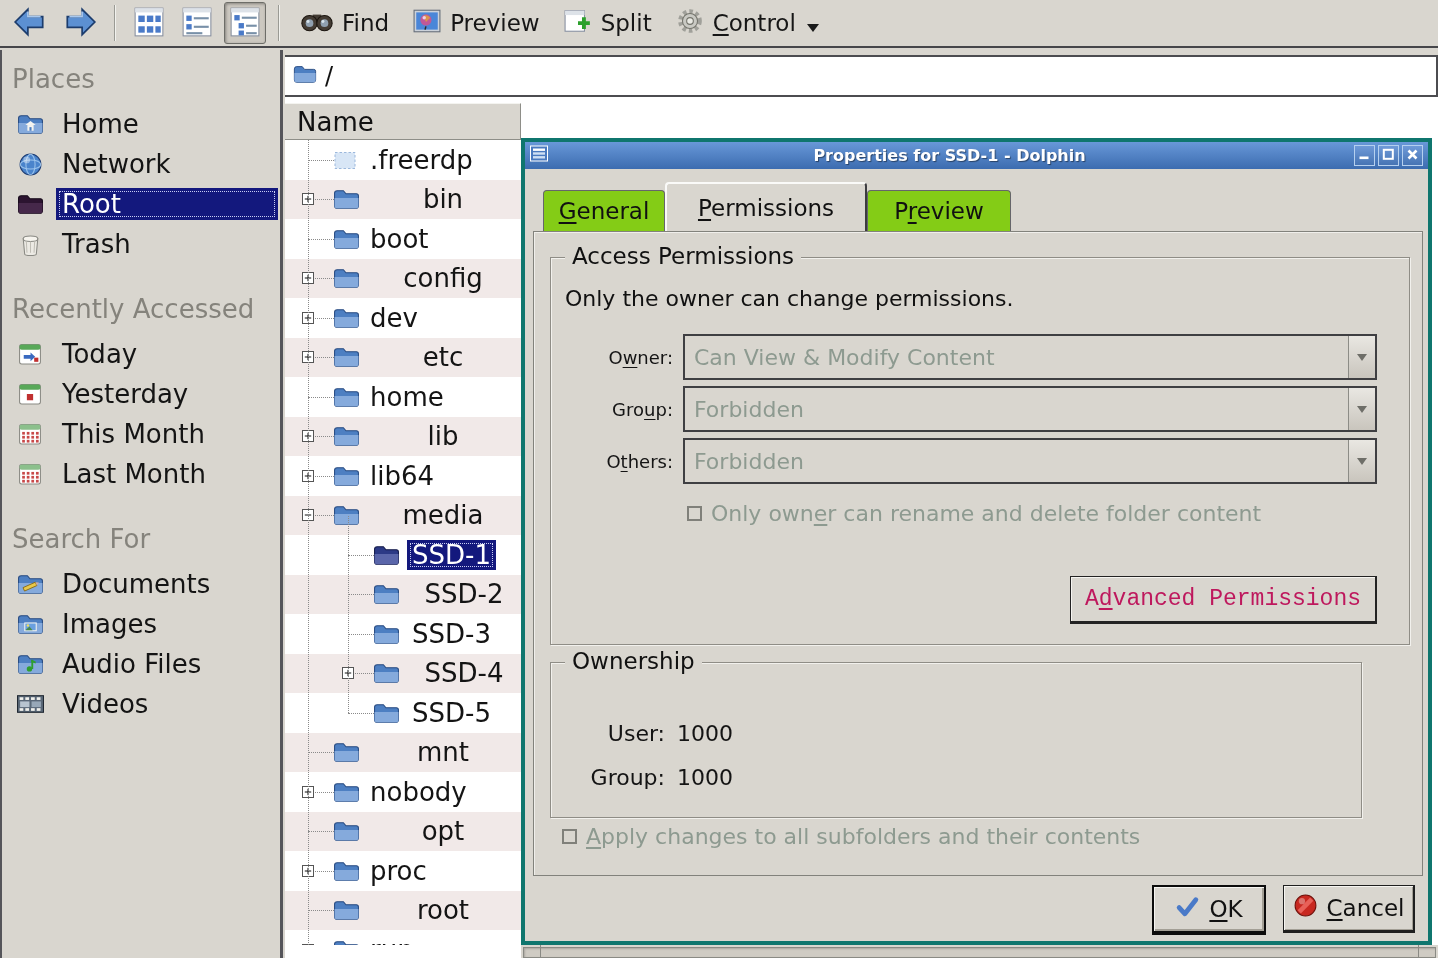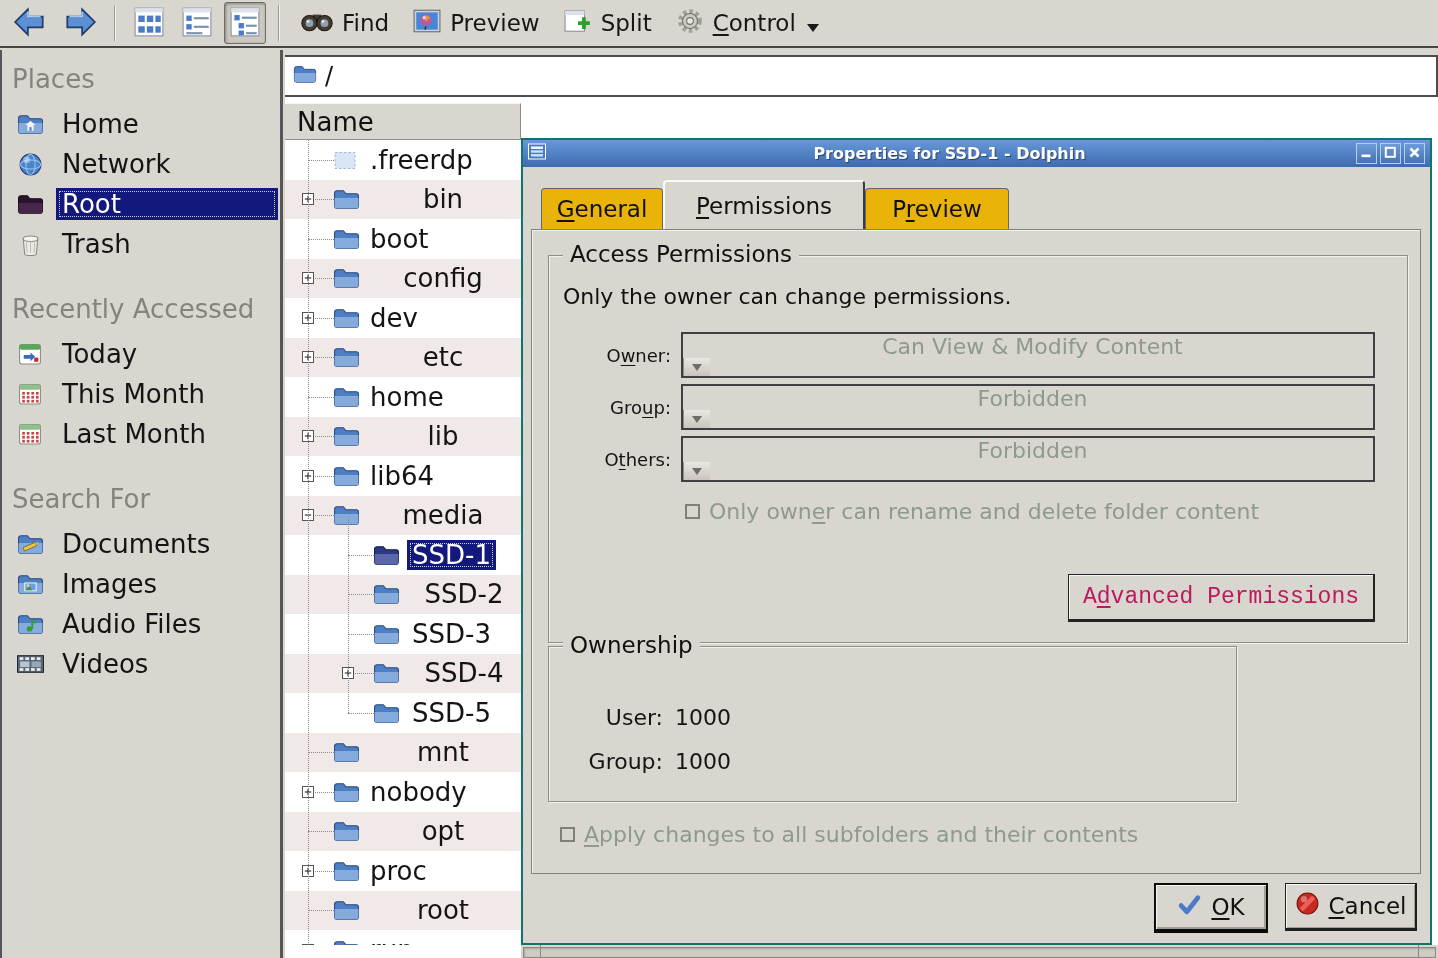--- a/index.html
+++ b/index.html
@@ -55,50 +55,50 @@
   .tlabel.sel{background:#13187d;color:#fff;outline:1px dotted #c8cdf2;outline-offset:-4px;}
 
   #hscroll{position:absolute;left:236px;right:0;top:auto;bottom:0;height:13px;background:#d9d6cf;}
   #hscroll .track{position:absolute;left:2px;right:2px;top:2px;height:9px;background:#cfcbc3;
     border:1px solid #8a8a84;box-shadow:inset 1px 1px 2px rgba(0,0,0,.18);}
   #hscroll .div1{position:absolute;left:19px;top:0;bottom:0;width:1px;background:#8a8a84;}
   #hscroll .div2{position:absolute;right:19px;top:0;bottom:0;width:1px;background:#8a8a84;}
 
   
   #dialog{position:absolute;left:521px;top:138px;width:911px;height:807px;box-sizing:border-box;
-    background:#d9d6cf;border:2px solid #0f766e;z-index:10;}
+    background:#d9d6cf;border:4px solid #0f766e;z-index:10;}
   #dlg-title{position:absolute;left:0;top:0;right:0;height:27px;
     background:linear-gradient(#6898d8,#3c6cb0);display:flex;align-items:center;padding:0 5px;}
   #dlg-title .ttl{flex:1;text-align:center;color:#fff;font-weight:bold;font-size:16px;
     text-shadow:1px 1px 1px rgba(0,0,0,.45);}
   .winbtn{width:21px;height:21px;margin-left:3px;background:linear-gradient(#6f9ad8,#4674b4);
     border:1px solid #b5d0ef;box-sizing:border-box;display:flex;align-items:center;
     justify-content:center;padding:0;}
   #dlg-tabs{position:absolute;left:18px;top:40px;height:49px;display:flex;align-items:flex-end;}
   .tab{box-sizing:border-box;height:41px;display:flex;align-items:center;justify-content:center;
-    font-size:23px;color:#111;background:#eab308;border:1px solid #66666a;border-bottom:none;
+    font-size:23px;color:#111;background:#84cc16;border:1px solid #66666a;border-bottom:none;
     border-radius:4px 4px 0 0;padding:0 8px;}
   .tab.active{height:49px;background:#d9d6cf;border-left:2px solid #fafaf8;
     border-top:2px solid #fafaf8;border-right:2px solid #3c3c40;z-index:2;}
   #tab-general{width:122px;}
   #tab-permissions{width:202px;}
   #tab-preview{width:144px;}
   #dlg-pane{position:absolute;left:8px;top:89px;width:890px;height:645px;box-sizing:border-box;
     border:1px solid #82827c;box-shadow:inset 1px 1px 0 #f0efeb;background:#d9d6cf;}
   .group{position:absolute;box-sizing:border-box;border:1px solid #8f8d86;
     box-shadow:1px 1px 0 #f2f1ed,inset 1px 1px 0 #f2f1ed;}
   .legend{position:absolute;top:-15px;left:14px;background:#d9d6cf;padding:0 7px;
     font-size:23px;color:#111;}
   #grp-access{left:16px;top:25px;width:860px;height:388px;}
-  #grp-owner{left:16px;top:416px;width:689px;height:156px;}
+  #grp-owner{left:16px;top:430px;width:812px;height:156px;}
   #acc-note{position:absolute;left:14px;top:28px;font-size:22px;color:#111;}
   .permrow{position:absolute;left:0;width:100%;height:46px;display:flex;align-items:center;}
   .permrow .lab{width:122px;text-align:right;font-size:18px;color:#141414;flex:0 0 122px;}
   .combo{margin-left:10px;width:694px;height:46px;box-sizing:border-box;background:#d9d6cf;
-    border:2px solid #3f3f42;display:flex;align-items:center;position:relative;flex-direction:column;}
+    border:2px solid #3f3f42;display:flex;align-items:center;position:relative;}
   .combo .val{font-size:22px;color:#8d9a90;padding-left:9px;flex:1;white-space:nowrap;
     overflow:hidden;}
   .combo .arrowbox{width:26px;align-self:stretch;border-left:1px solid #8c8c86;
     background:linear-gradient(#e9e7e2,#c9c5bd);display:flex;align-items:center;
     justify-content:center;}
   .combo .arrowbox i{width:0;height:0;border:5px solid transparent;border-top:7px solid #6e6e68;
     margin-top:6px;}
   .cbrow{position:absolute;display:flex;align-items:center;gap:9px;}
   .cb{width:15px;height:15px;box-sizing:border-box;border:2px solid #80807a;background:#d9d6cf;
     flex:0 0 15px;}
@@ -268,56 +268,66 @@
             <path d="M5.5 12.5 L12 12.5 L12 10 L16.5 14.2 L12 18.5 L12 16 L5.5 16 Z" fill="#3a6ac0"></path>
             <rect x="15.5" y="15" width="4" height="4" fill="#c03030"></rect>
           </svg>
         </span>
         <span class="pl-label">Today</span>
       </div>
       <div class="pl-item">
         <span class="pl-icon">
           <svg width="24" height="24" viewBox="0 0 23 23">
             <rect x="1.5" y="2.5" width="20" height="18.5" rx="2" fill="#fff" stroke="#8a8a84"></rect>
-            <rect x="1.5" y="2.5" width="20" height="5" rx="2" fill="#8cc08c"></rect>
-            <rect x="4" y="9.5" width="2.6" height="2.6" fill="#c84848"></rect>
-            <rect x="8.4" y="9.5" width="2.6" height="2.6" fill="#c84848"></rect>
-            <rect x="12.8" y="9.5" width="2.6" height="2.6" fill="#c84848"></rect>
-            <rect x="17.200000000000003" y="9.5" width="2.6" height="2.6" fill="#c84848"></rect>
-            <rect x="4" y="13.3" width="2.6" height="2.6" fill="#c84848"></rect>
-            <rect x="8.4" y="13.3" width="2.6" height="2.6" fill="#c84848"></rect>
-            <rect x="12.8" y="13.3" width="2.6" height="2.6" fill="#c84848"></rect>
-            <rect x="17.200000000000003" y="13.3" width="2.6" height="2.6" fill="#c84848"></rect>
-            <rect x="4" y="17.1" width="2.6" height="2.6" fill="#c84848"></rect>
-            <rect x="8.4" y="17.1" width="2.6" height="2.6" fill="#c84848"></rect>
-            <rect x="12.8" y="17.1" width="2.6" height="2.6" fill="#c84848"></rect>
-            <rect x="17.200000000000003" y="17.1" width="2.6" height="2.6" fill="#c84848"></rect>
-          </svg>
-        </span>
-        <span class="pl-label">This Month</span>
+            <rect x="1.5" y="2.5" width="20" height="5" rx="2" fill="#58a858"></rect>
+            <rect x="8.5" y="11.5" width="6" height="6" fill="#c03030"></rect>
+          </svg>
+        </span>
+        <span class="pl-label">Yesterday</span>
       </div>
       <div class="pl-item">
         <span class="pl-icon">
           <svg width="24" height="24" viewBox="0 0 23 23">
             <rect x="1.5" y="2.5" width="20" height="18.5" rx="2" fill="#fff" stroke="#8a8a84"></rect>
             <rect x="1.5" y="2.5" width="20" height="5" rx="2" fill="#8cc08c"></rect>
             <rect x="4" y="9.5" width="2.6" height="2.6" fill="#c84848"></rect>
             <rect x="8.4" y="9.5" width="2.6" height="2.6" fill="#c84848"></rect>
             <rect x="12.8" y="9.5" width="2.6" height="2.6" fill="#c84848"></rect>
             <rect x="17.200000000000003" y="9.5" width="2.6" height="2.6" fill="#c84848"></rect>
             <rect x="4" y="13.3" width="2.6" height="2.6" fill="#c84848"></rect>
             <rect x="8.4" y="13.3" width="2.6" height="2.6" fill="#c84848"></rect>
             <rect x="12.8" y="13.3" width="2.6" height="2.6" fill="#c84848"></rect>
             <rect x="17.200000000000003" y="13.3" width="2.6" height="2.6" fill="#c84848"></rect>
             <rect x="4" y="17.1" width="2.6" height="2.6" fill="#c84848"></rect>
             <rect x="8.4" y="17.1" width="2.6" height="2.6" fill="#c84848"></rect>
             <rect x="12.8" y="17.1" width="2.6" height="2.6" fill="#c84848"></rect>
             <rect x="17.200000000000003" y="17.1" width="2.6" height="2.6" fill="#c84848"></rect>
           </svg>
         </span>
+        <span class="pl-label">This Month</span>
+      </div>
+      <div class="pl-item">
+        <span class="pl-icon">
+          <svg width="24" height="24" viewBox="0 0 23 23">
+            <rect x="1.5" y="2.5" width="20" height="18.5" rx="2" fill="#fff" stroke="#8a8a84"></rect>
+            <rect x="1.5" y="2.5" width="20" height="5" rx="2" fill="#8cc08c"></rect>
+            <rect x="4" y="9.5" width="2.6" height="2.6" fill="#c84848"></rect>
+            <rect x="8.4" y="9.5" width="2.6" height="2.6" fill="#c84848"></rect>
+            <rect x="12.8" y="9.5" width="2.6" height="2.6" fill="#c84848"></rect>
+            <rect x="17.200000000000003" y="9.5" width="2.6" height="2.6" fill="#c84848"></rect>
+            <rect x="4" y="13.3" width="2.6" height="2.6" fill="#c84848"></rect>
+            <rect x="8.4" y="13.3" width="2.6" height="2.6" fill="#c84848"></rect>
+            <rect x="12.8" y="13.3" width="2.6" height="2.6" fill="#c84848"></rect>
+            <rect x="17.200000000000003" y="13.3" width="2.6" height="2.6" fill="#c84848"></rect>
+            <rect x="4" y="17.1" width="2.6" height="2.6" fill="#c84848"></rect>
+            <rect x="8.4" y="17.1" width="2.6" height="2.6" fill="#c84848"></rect>
+            <rect x="12.8" y="17.1" width="2.6" height="2.6" fill="#c84848"></rect>
+            <rect x="17.200000000000003" y="17.1" width="2.6" height="2.6" fill="#c84848"></rect>
+          </svg>
+        </span>
         <span class="pl-label">Last Month</span>
       </div>
       <div class="pl-head gap">Search For</div>
       <div class="pl-item">
         <span class="pl-icon">
           <svg width="27" height="22" viewBox="0 0 26 21">
             <path d="M1.5 5 Q1.5 2.5 4 2.5 L10 2.5 L12.5 5.5 L22.5 5.5 Q24.5 5.5 24.5 7.5 L24.5 17 Q24.5 19.5 22 19.5 L4 19.5 Q1.5 19.5 1.5 17 Z" fill="#4d7fc2" stroke="#274a80"></path>
             <path d="M1.5 9.5 L24.5 9.5 L24.5 17 Q24.5 19.5 22 19.5 L4 19.5 Q1.5 19.5 1.5 17 Z" fill="#85aadc"></path>
             <g transform="rotate(-24 13 13)">
               <rect x="6" y="11" width="13" height="3.6" fill="#e8c84a" stroke="#8a6a10" stroke-width="0.8"></rect>

